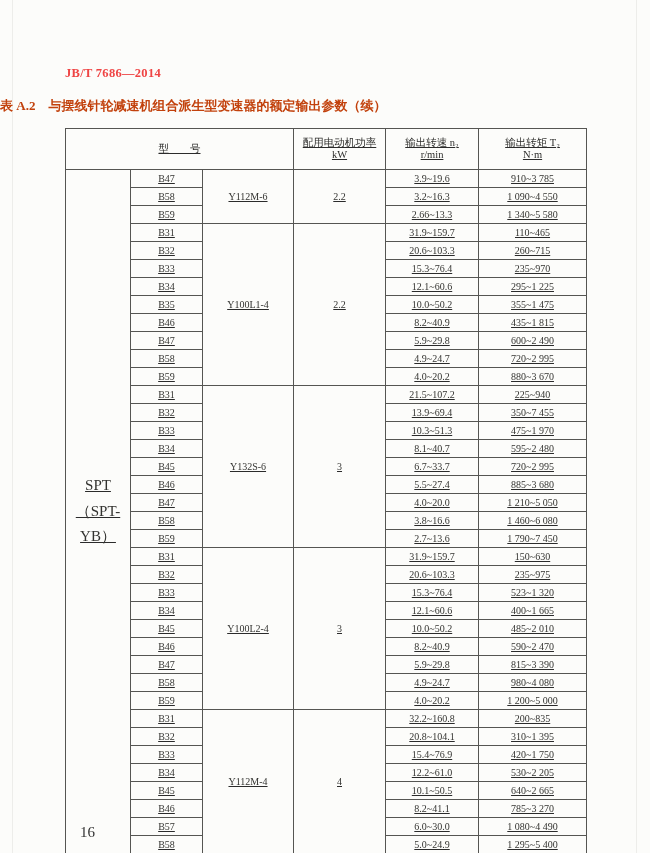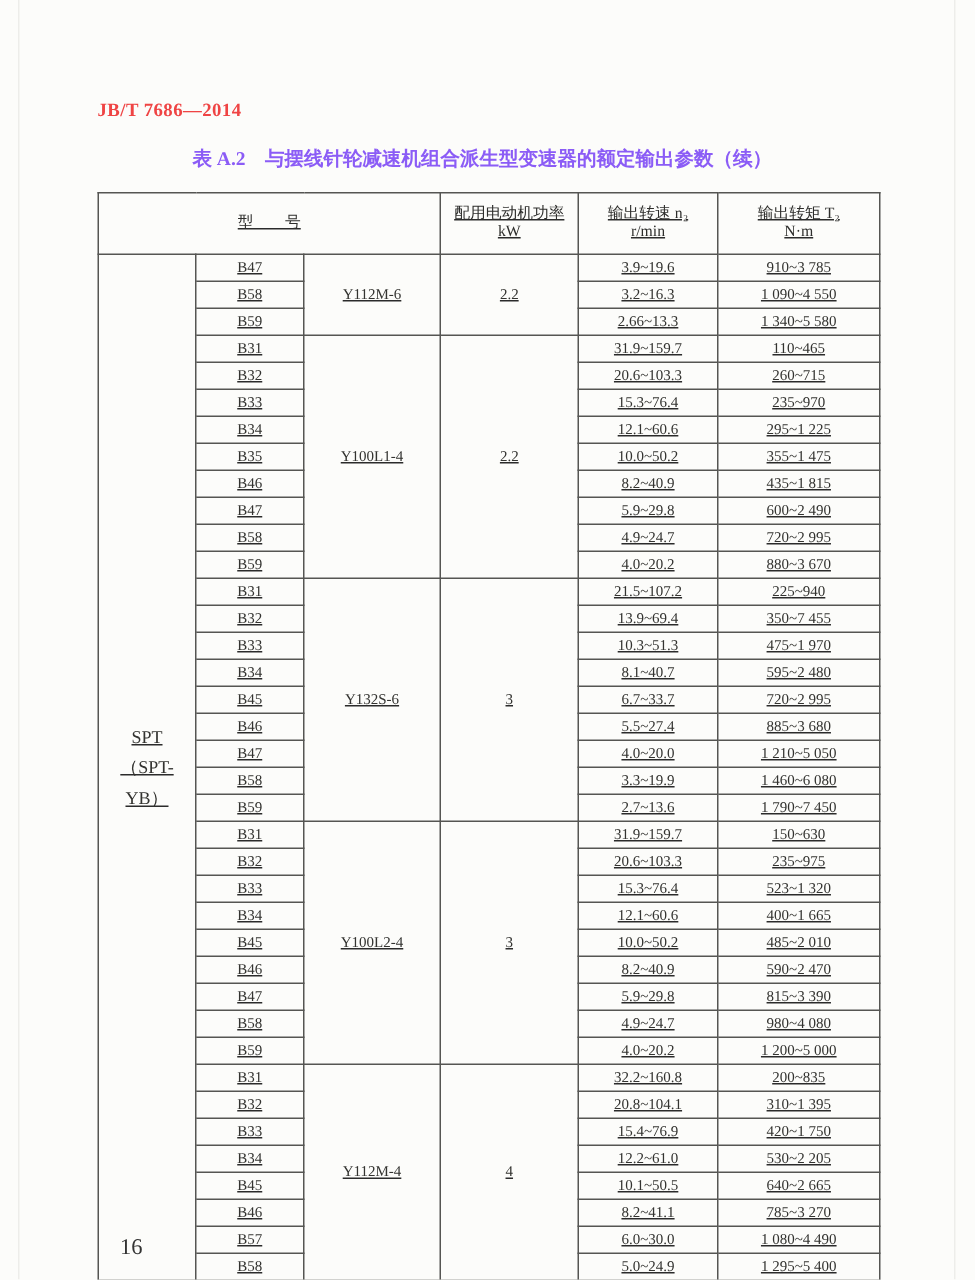--- a/index.html
+++ b/index.html
@@ -13,42 +13,42 @@
   }
   .scan-edge{position:absolute;top:0;bottom:0;width:1px;background:#ededea;}
   .scan-edge.left{left:12px;}
   .scan-edge.right{left:636px;}
   .doc-code{
     position:absolute;left:65px;top:66px;
     font-weight:bold;font-size:12.5px;letter-spacing:0.3px;color:#ef4444;
   }
   .table-title{
     position:absolute;left:0;top:97px;width:643px;
-    text-align:center;font-weight:bold;font-size:13px;color:#8b5cf6;
+    font-weight:bold;font-size:13px;color:#c2410c;
   }
   table.params{
     position:absolute;left:65px;top:128px;
     border-collapse:collapse;table-layout:fixed;
     width:521px;
     text-decoration:underline;
   }
   table.params th, table.params td{
     border:1px solid #555552;
     padding:0;margin:0;
     text-align:center;vertical-align:middle;
     font-weight:normal;
     font-size:10px;line-height:1.15;
     color:#333330;
     overflow:hidden;
   }
   table.params thead th{
     height:40px;font-size:10.5px;color:#2e2e2c;
   }
   table.params tbody td{height:17px;}
-  td.series div{line-height:1.7;font-size:12px;}
+  td.series div{line-height:1.7;font-size:15px;}
   .hdr-line{display:block;}
   .page-number{
     position:absolute;left:80px;top:824px;
     font-size:15px;color:#333;
   }
 </style>
 </head>
 <body>
 
 <div class="scan-edge left"></div>
@@ -185,21 +185,21 @@
         <td>5.5~27.4</td>
         <td>885~3 680</td>
       </tr>
       <tr>
         <td>B47</td>
         <td>4.0~20.0</td>
         <td>1 210~5 050</td>
       </tr>
       <tr>
         <td>B58</td>
-        <td>3.3~19.9</td>
+        <td>3.8~16.6</td>
         <td>1 460~6 080</td>
       </tr>
       <tr>
         <td>B59</td>
         <td>2.7~13.6</td>
         <td>1 790~7 450</td>
       </tr>
       <tr>
         <td>B31</td>
         <td rowspan="9">Y100L2-4</td>

